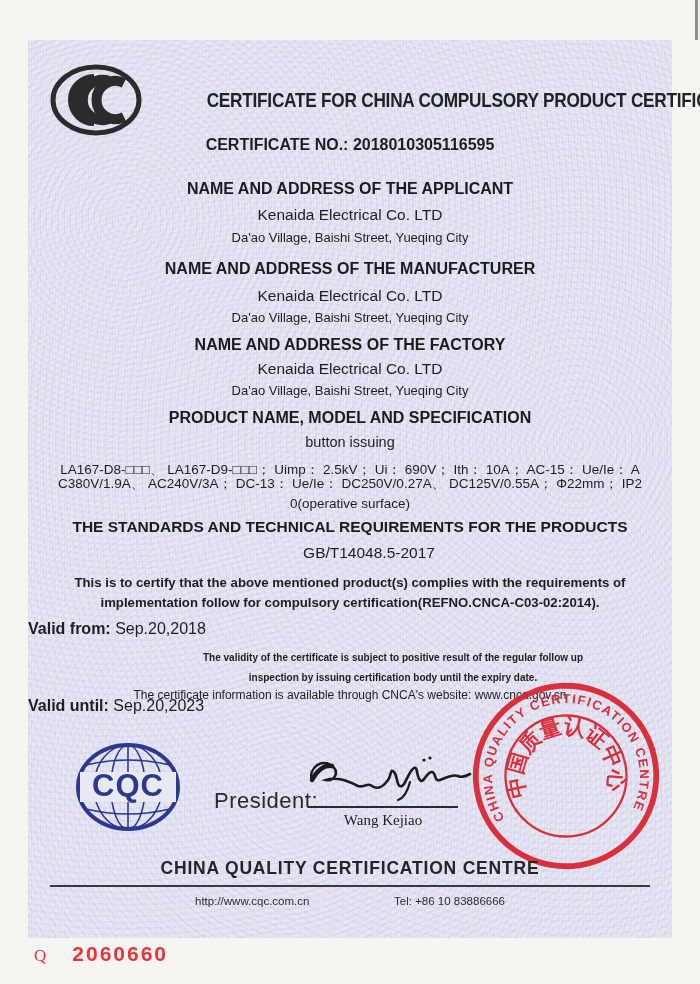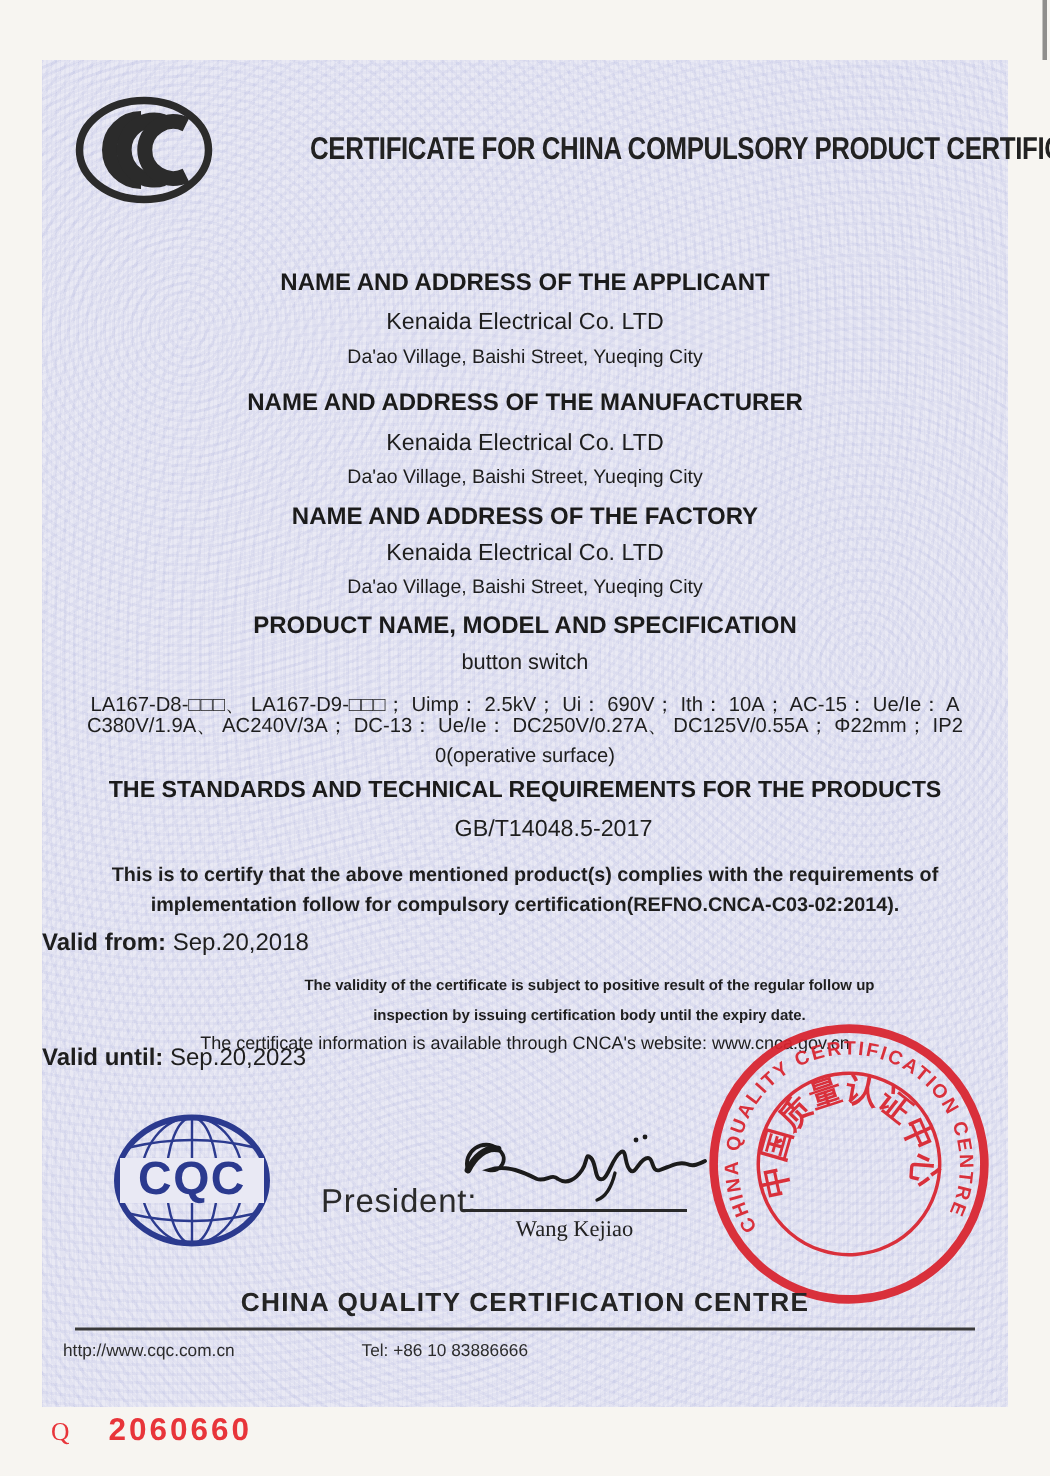--- a/index.html
+++ b/index.html
@@ -52,21 +52,21 @@
   .cqc-logo { left:44px; top:692px; width:112px; height:110px; }
   .president-label { left:186px; top:748px; font-size:22px; color:#2a2a2a; letter-spacing:0.5px; }
   .signature { left:278px; top:702px; width:170px; height:62px; }
   .sig-underline { left:280px; top:766px; width:150px; height:2px; background:#2a2a2a; }
   .president-name { left:280px; top:772px; width:150px; text-align:center; font-family:"Liberation Serif", serif; font-size:15px; color:#222; }
 
   .stamp { left:442px; top:640px; width:192px; height:192px; transform:rotate(-4deg); opacity:0.93; }
 
   .footer-org { top:818px; font-size:17.5px; font-weight:bold; letter-spacing:0.8px; color:#242424; }
   .footer-rule { top:845px; left:22px; width:600px; height:2px; background:#3a3a3a; }
-  .footer-row { top:855px; left:14px; right:14px; display:flex; justify-content:flex-start; position:absolute; font-size:11.5px; color:#2c2c2c; }
+  .footer-row { top:855px; left:14px; right:14px; display:flex; justify-content:center; position:absolute; font-size:11.5px; color:#2c2c2c; }
   .footer-addr { text-align:center; flex:1; }
   .footer-web { width:160px; text-align:left; }
   .footer-tel { width:150px; text-align:right; }
 
   .serial { position:absolute; left:34px; top:942px; display:flex; align-items:baseline; gap:16px; color:#e8353a; }
   .serial-prefix { font-family:"Liberation Serif", serif; font-size:17px; }
   .serial-number { font-size:21px; font-weight:bold; letter-spacing:2px;margin-left:10px; }
 </style>
 </head>
 <body>
@@ -80,35 +80,36 @@
       <ellipse cx="50" cy="39" rx="43" ry="33" fill="none" stroke="#2b2b2b" stroke-width="5"></ellipse>
       <path d="M 48 18 A 21 21 0 1 0 48 60" fill="none" stroke="#2b2b2b" stroke-width="10"></path>
       <path d="M 63 20 A 20 20 0 1 0 63 58" fill="none" stroke="#2b2b2b" stroke-width="10"></path>
       <path d="M 78 22 A 19 19 0 1 0 78 56" fill="none" stroke="#2b2b2b" stroke-width="10"></path>
     </svg>
     <div class="main-title-wrap">
       <span class="main-title">CERTIFICATE FOR CHINA COMPULSORY PRODUCT CERTIFICATION</span>
     </div>
   </div>
 
+  <div class="abs ctr cert-no">CERTIFICATE NO.: 2018010305116595</div>
 
   <div class="abs ctr sec-heading" style="top:140px">NAME AND ADDRESS OF THE APPLICANT</div>
   <div class="abs ctr org-name" style="top:166px">Kenaida Electrical Co. LTD</div>
   <div class="abs ctr org-addr" style="top:190px">Da'ao Village, Baishi Street, Yueqing City</div>
 
   <div class="abs ctr sec-heading" style="top:220px">NAME AND ADDRESS OF THE MANUFACTURER</div>
   <div class="abs ctr org-name" style="top:247px">Kenaida Electrical Co. LTD</div>
   <div class="abs ctr org-addr" style="top:270px">Da'ao Village, Baishi Street, Yueqing City</div>
 
   <div class="abs ctr sec-heading" style="top:296px">NAME AND ADDRESS OF THE FACTORY</div>
   <div class="abs ctr org-name" style="top:320px">Kenaida Electrical Co. LTD</div>
   <div class="abs ctr org-addr" style="top:343px">Da'ao Village, Baishi Street, Yueqing City</div>
 
   <div class="abs ctr sec-heading" style="top:369px">PRODUCT NAME, MODEL AND SPECIFICATION</div>
-  <div class="abs ctr org-name" style="top:394px; font-size:14.5px;">button switch</div>
+  <div class="abs ctr org-name" style="top:394px; font-size:14.5px;">button issuing</div>
   <div class="abs ctr spec-line" style="top:420px">LA167-D8-□□□、 LA167-D9-□□□； Uimp： 2.5kV； Ui： 690V； Ith： 10A； AC-15： Ue/Ie： A</div>
   <div class="abs ctr spec-line" style="top:434px">C380V/1.9A、 AC240V/3A； DC-13： Ue/Ie： DC250V/0.27A、 DC125V/0.55A； Φ22mm； IP2</div>
   <div class="abs ctr spec-line" style="top:454px">0(operative  surface)</div>
 
   <div class="abs ctr sec-heading" style="top:478px; font-size:15.5px;">THE STANDARDS AND TECHNICAL REQUIREMENTS FOR THE PRODUCTS</div>
   <div class="abs ctr std-value" style="top:504px">GB/T14048.5-2017</div>
   <div class="abs ctr certify-line" style="top:533px">This is to certify that the above mentioned product(s) complies with the requirements of</div>
   <div class="abs ctr certify-line" style="top:553px">implementation follow for compulsory certification(REFNO.CNCA-C03-02:2014).</div>
 
   <div class="valid-row">

